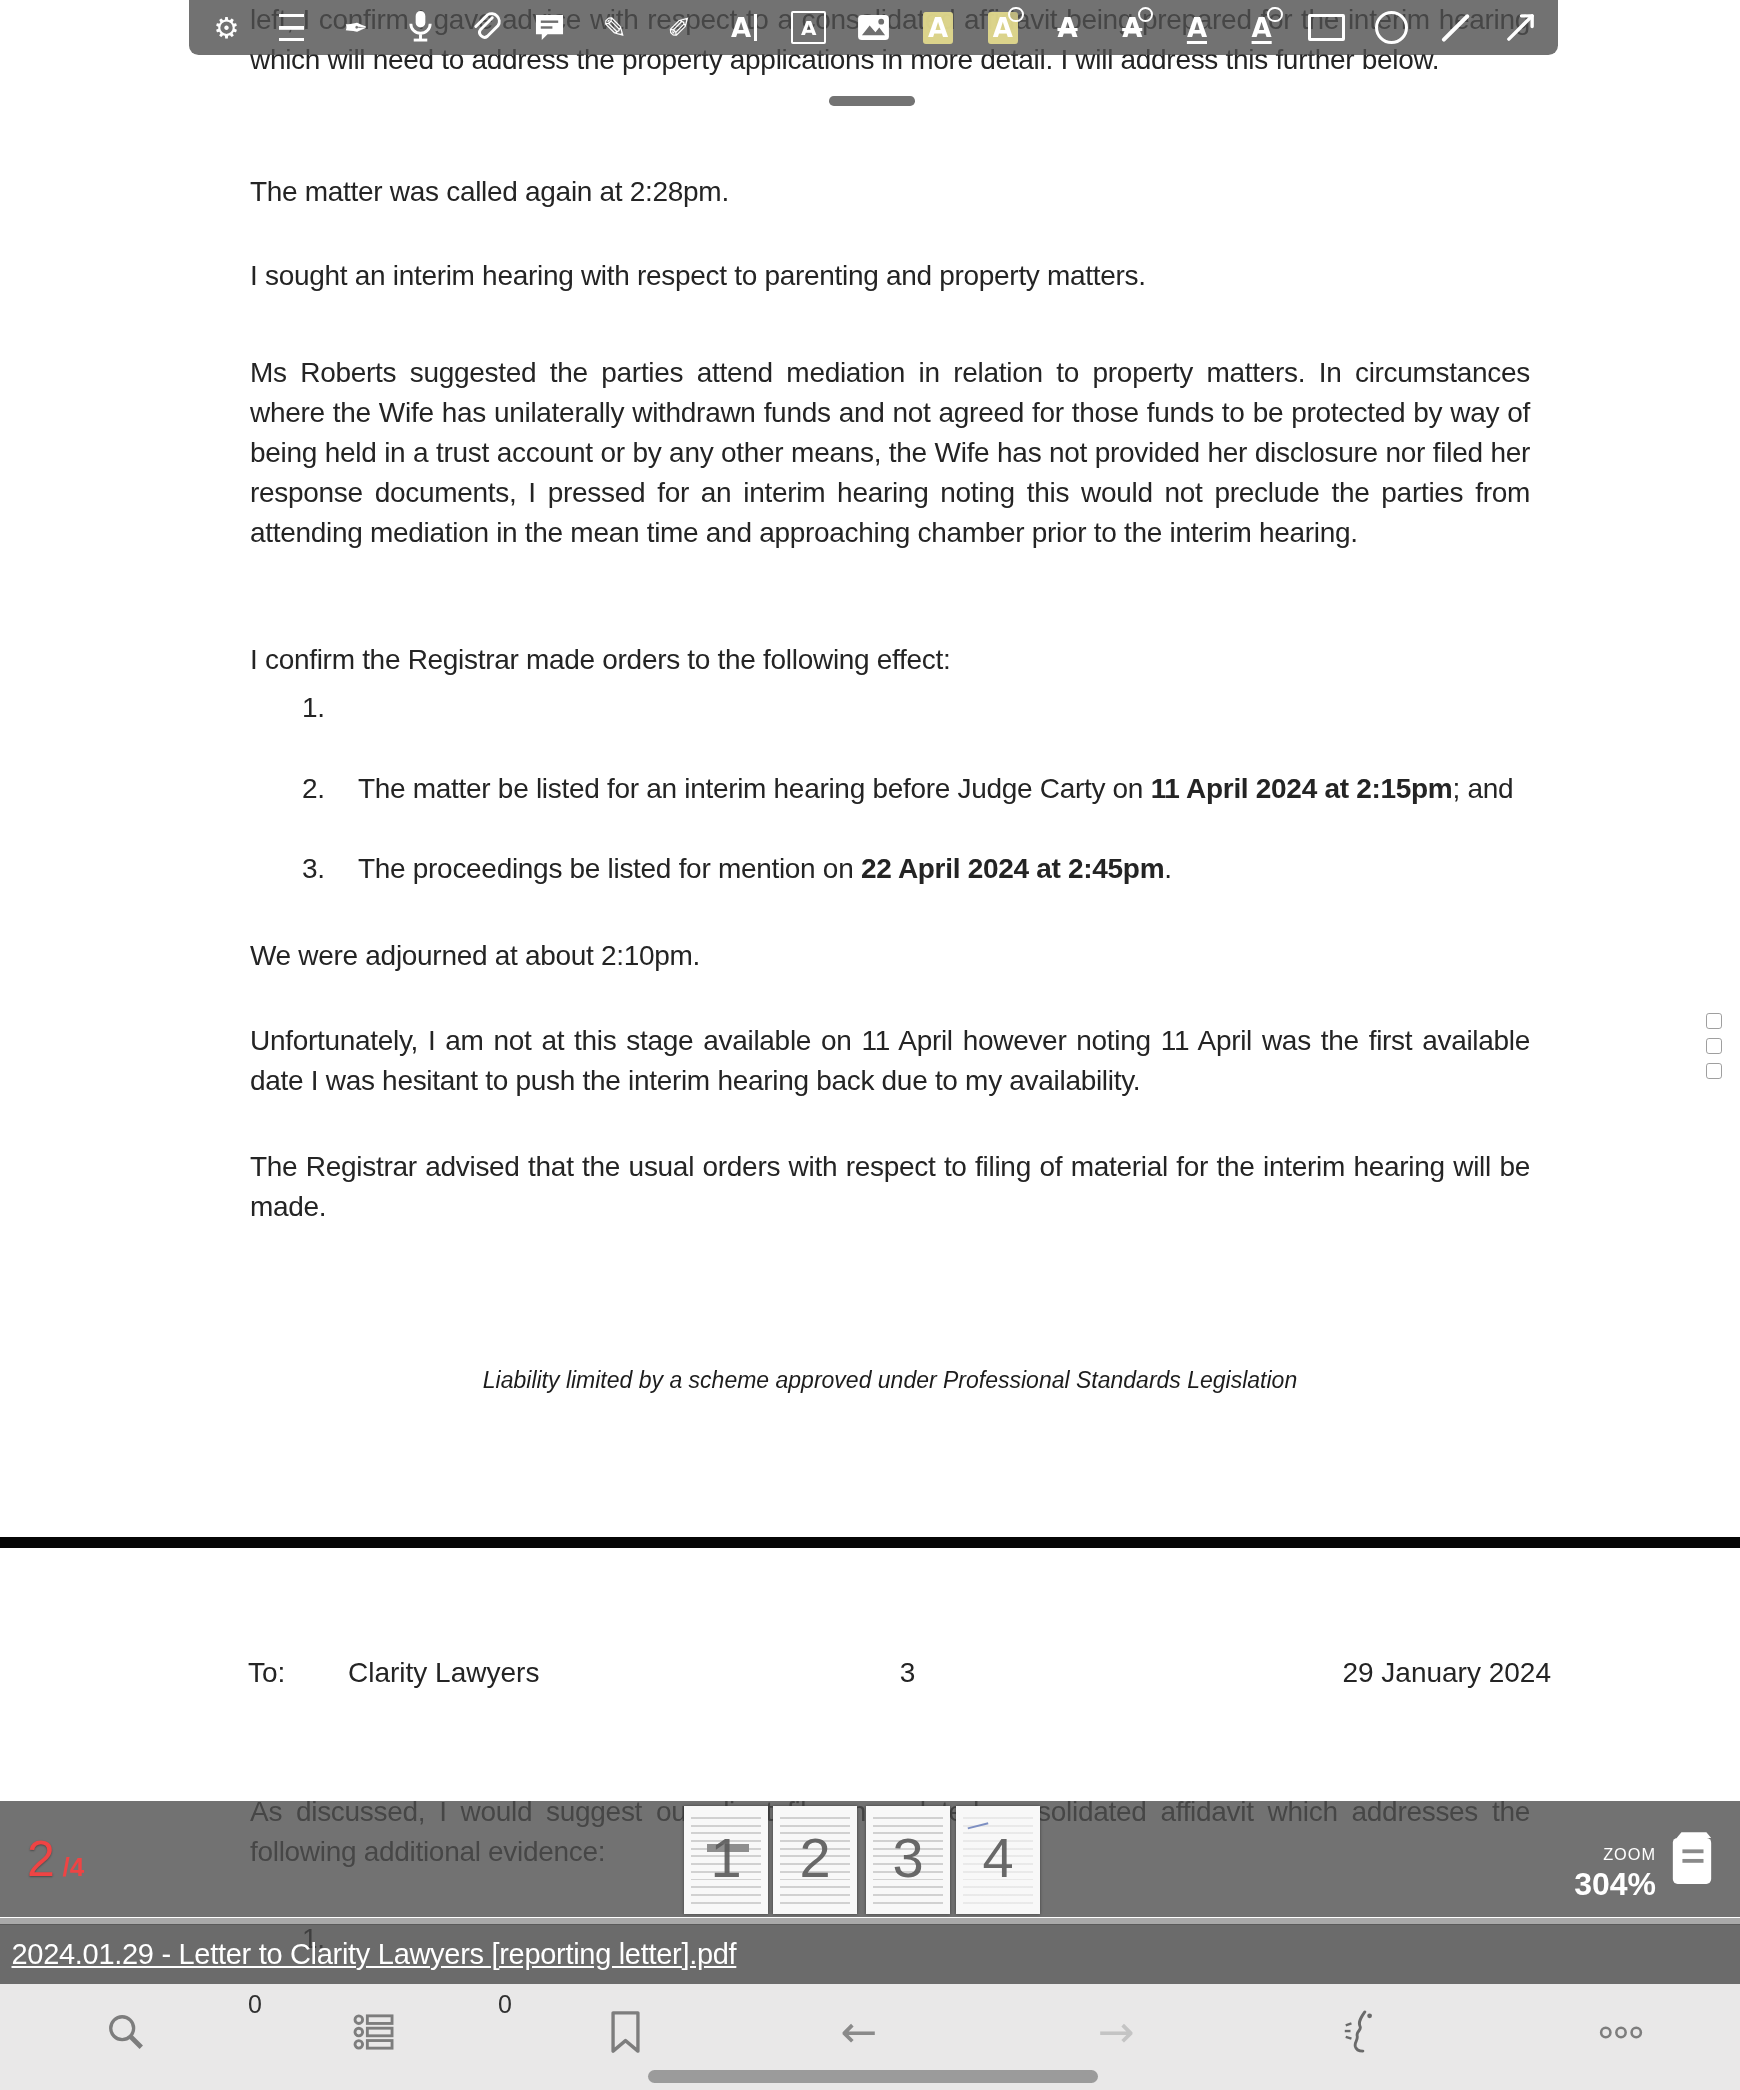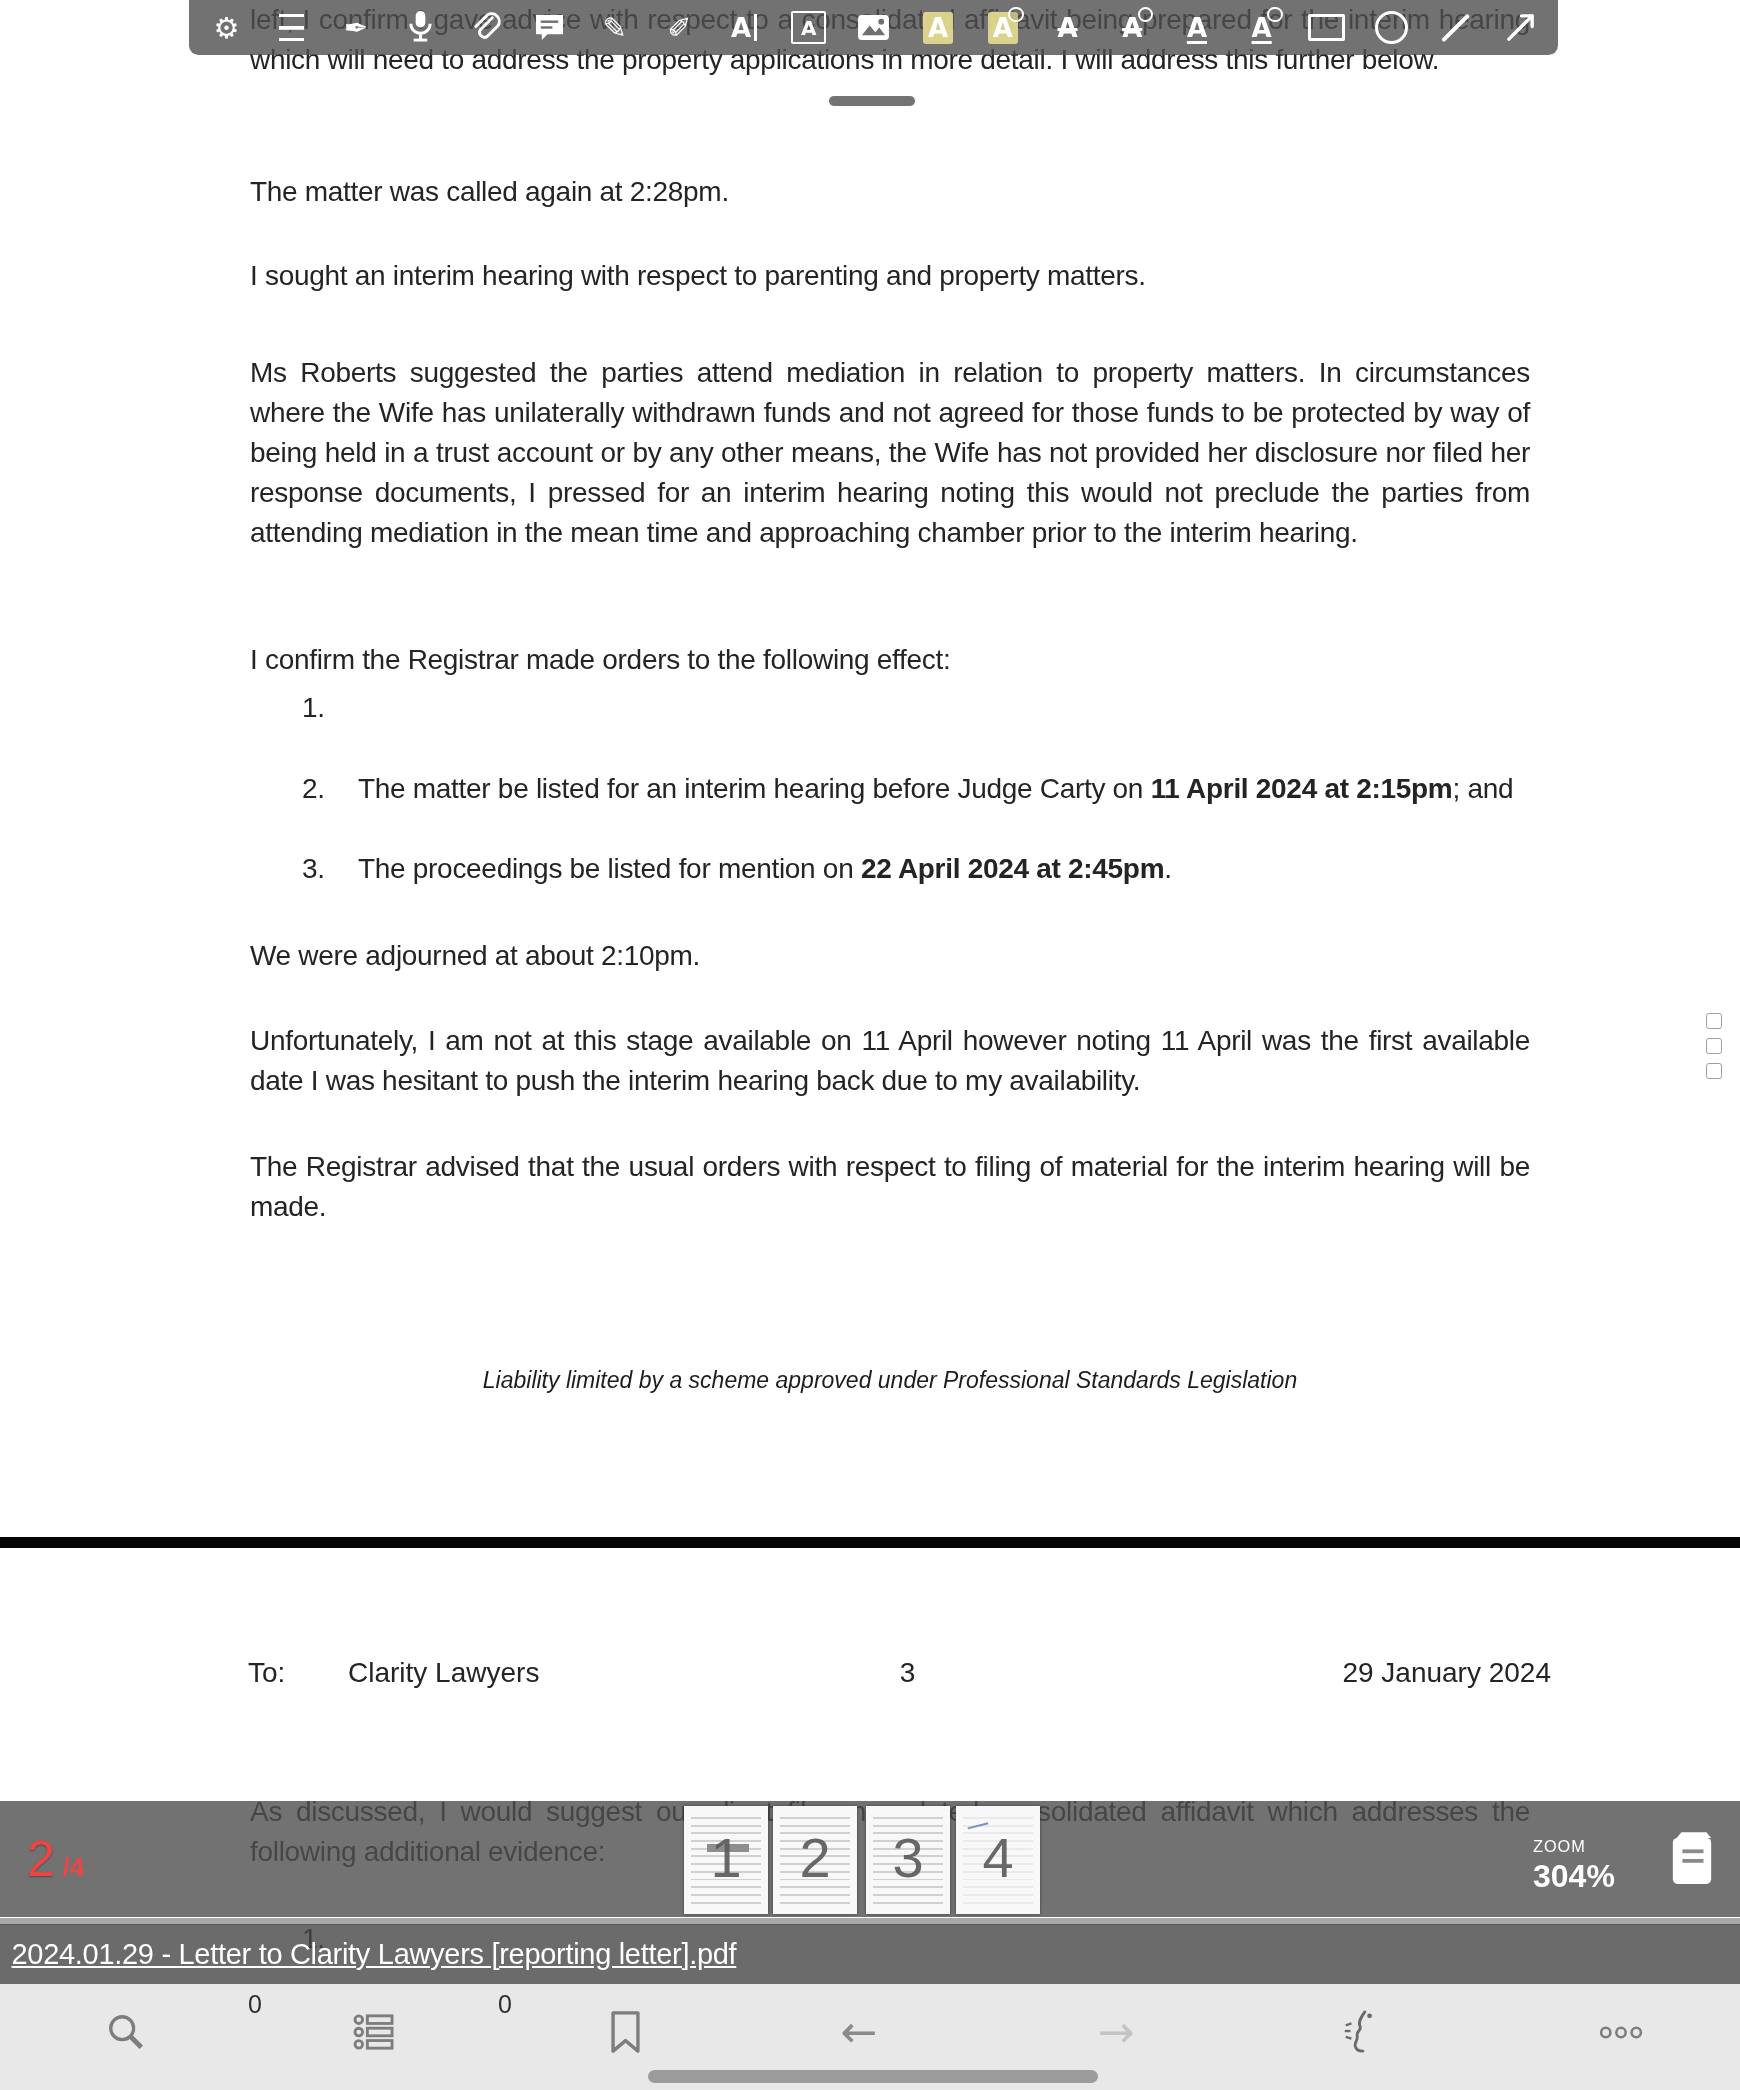--- a/index.html
+++ b/index.html
@@ -59,21 +59,21 @@
   .thumb{position:absolute;top:4.8px;width:84px;height:108px;background:#f8f8f8;
       box-shadow:0 0 2.9px rgba(0,0,0,0.45);}
   .thumb-lines{position:absolute;left:6.7px;right:6.7px;top:11.5px;bottom:9.6px;
       background:repeating-linear-gradient(#c7c7c7 0 1.9px,transparent 1.9px 7.7px);opacity:0.8;}
   .thumb-lines.sparse{opacity:0.3;}
   .thumb .darkblock{position:absolute;left:23px;top:38px;width:42px;height:8.6px;background:#8e8e8e;}
   .thumb .sigmark{position:absolute;left:9.6px;top:7.7px;width:21px;height:11.5px;
       border-bottom:2.9px solid #7d8fc2;transform:rotate(-14deg);}
   .thumb .tnum{position:absolute;left:0;right:0;top:50%;transform:translateY(-54%);
       text-align:center;font-size:56px;color:#5c5c5c;opacity:0.92;}
-  .zoom-block{position:absolute;left:1533px;top:36px;width:123px;text-align:left;color:#fff;}
+  .zoom-block{position:absolute;left:1533px;top:44px;width:123px;text-align:right;color:#fff;}
   .zoom-block .zlabel{font-size:16.3px;letter-spacing:1px;}
   .zoom-block .zvalue{font-size:32px;font-weight:bold;margin-top:1.9px;}
   .book-icon{position:absolute;left:1669px;top:29px;}
 
   
   .light-strip{position:absolute;left:0;top:1918px;width:1741px;height:6.7px;background:#a9a9a9;z-index:21;}
   .filename-bar{position:absolute;left:0;top:1924px;width:1741px;height:60px;z-index:21;
       background:rgba(70,70,70,0.80);display:flex;align-items:center;}
   .filename-bar .fname{color:#fff;font-size:29px;padding-left:11.5px;white-space:nowrap;
       letter-spacing:-0.3px;text-decoration:underline;}

